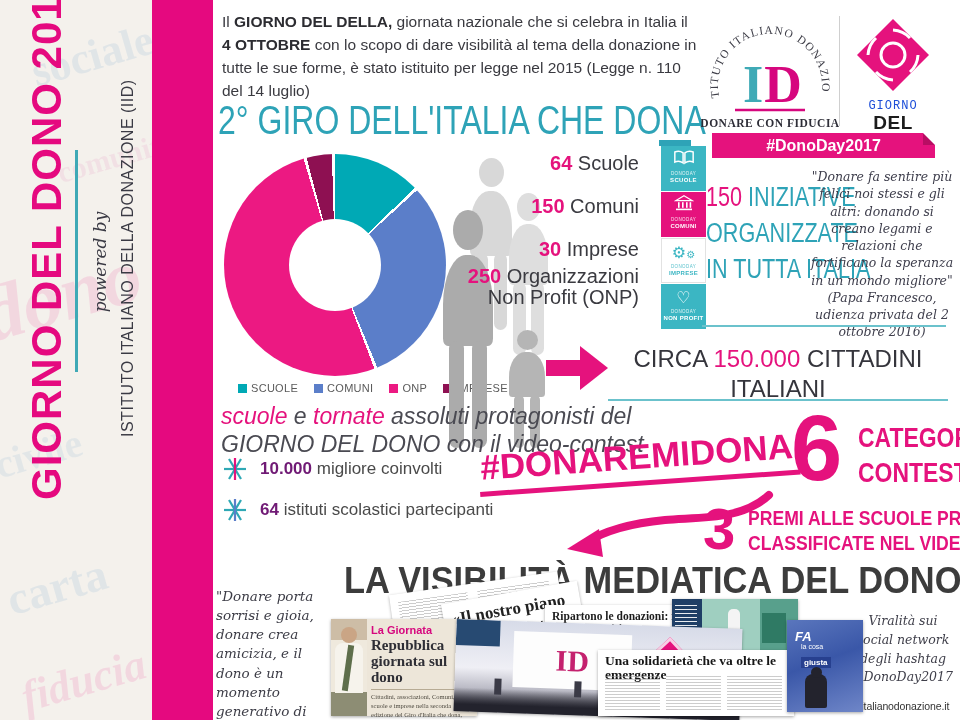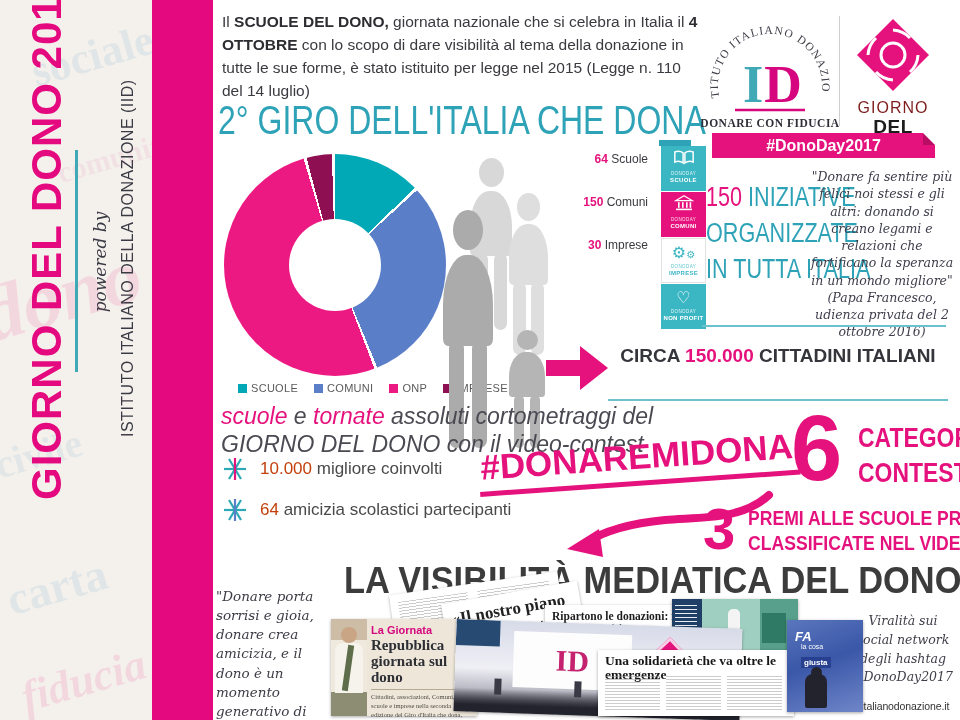--- a/index.html
+++ b/index.html
@@ -24,21 +24,21 @@
   #intro b{color:#2c2c31;}
   #mainTitle{left:218px;top:98px;font-size:40px;color:#2ea3b7;white-space:nowrap;
              transform:scaleX(.8);transform-origin:left top;letter-spacing:0;}
   #titleAccent{left:659px;top:140px;width:32px;height:6px;background:#2ea3b7;}
 
   
   #iidLogo{left:701px;top:4px;width:138px;height:130px;}
   #logoDivider{left:839px;top:16px;width:1px;height:110px;background:#cfcfcf;}
   #gddLogo{left:847px;top:12px;width:92px;height:120px;text-align:center;}
   #gddDiamond{position:relative;margin:4px auto 2px;width:78px;height:78px;}
-  #gddL1{font-size:16px;color:#7f1d1d;letter-spacing:1px;line-height:1;}
+  #gddL1{font-size:12px;color:#1d4ed8;letter-spacing:1px;line-height:1;font-family:Liberation Mono, monospace;}
   #gddL2{font-size:19px;color:#1c1c1c;font-weight:bold;letter-spacing:.5px;line-height:1.15;}
   #ribbon{left:712px;top:133px;width:223px;height:25px;background:#e5127d;color:#fff;text-align:center;
           line-height:25px;font-size:16px;font-weight:bold;}
   #ribbonFold{left:923px;top:133px;width:0;height:0;border-left:12px solid #b80d63;border-top:12px solid #ffffff;transform:translateX(0);}
 
   
   #donut{left:224px;top:154px;width:222px;height:222px;border-radius:50%;}
   #donutHole{left:289px;top:219px;width:92px;height:92px;border-radius:50%;background:#fff;}
   #legend{left:238px;top:382px;display:flex;gap:16px;font-size:11px;color:#5a5a5a;letter-spacing:.3px;}
   .legItem{display:flex;align-items:center;gap:4px;}
@@ -46,21 +46,21 @@
 
   
   .person{position:absolute;}
   .p-head{position:absolute;left:25%;top:0;width:50%;height:17%;background:var(--c);border-radius:50%;}
   .p-body{position:absolute;left:8%;top:19%;width:84%;height:38%;background:var(--c);
           border-radius:45% 45% 10% 10% / 55% 55% 8% 8%;}
   .p-legL{position:absolute;left:18%;top:55%;width:26%;height:45%;background:var(--c);border-radius:8px;}
   .p-legR{position:absolute;right:18%;top:55%;width:26%;height:45%;background:var(--c);border-radius:8px;}
 
   
-  .stat{position:absolute;right:312px;text-align:right;font-size:12px;white-space:pre-line;line-height:1.05;}
+  .stat{position:absolute;right:321px;text-align:right;font-size:20px;white-space:pre-line;line-height:1.05;}
   .stat .num{color:#e5127d;font-weight:bold;}
   #stat0{top:153px}#stat1{top:196px}#stat2{top:239px}#stat3{top:266px}
 
   
   #badges{left:661px;top:146px;width:45px;}
   .badge{width:45px;height:45px;margin-bottom:1px;text-align:center;color:#fff;overflow:hidden;}
   .badge.teal{background:#3bb6c3;}
   .badge.pink{background:#e5127d;}
   .badge.white{background:#fff;border:1px solid #e2e2e2;color:#3bb6c3;width:43px;height:43px;}
   .badge .ic{height:23px;line-height:23px;font-size:16px;margin-top:2px;}
@@ -74,29 +74,29 @@
   #ini1{top:182px}#ini2{top:218px}#ini3{top:254px}
   #popeQuote{left:810px;top:168px;width:144px;text-align:center;font-family:"DejaVu Serif",serif;
              font-style:italic;font-size:12.5px;line-height:1.38;color:#3e3e4c;}
   #quoteLine{left:702px;top:325px;width:244px;height:2px;background:#6bc2cc;}
 
   
   #reachArrow{left:546px;top:346px;width:64px;height:44px;}
   #reachArrow .shaft{position:absolute;left:0;top:14px;width:34px;height:16px;background:#e5127d;}
   #reachArrow .head{position:absolute;left:34px;top:0;width:0;height:0;
     border-top:22px solid transparent;border-bottom:22px solid transparent;border-left:28px solid #e5127d;}
-  #reach{left:618px;top:344px;width:320px;text-align:center;font-size:19px;font-weight:bold;color:#35353c;line-height:1.25;}
+  #reach{left:618px;top:344px;width:320px;text-align:center;font-size:24px;font-weight:normal;color:#35353c;line-height:1.25;}
   #reach .num{color:#e5127d;}
   #reachLine{left:608px;top:399px;width:340px;height:2px;background:#6bc2cc;}
 
   
   #protag{left:221px;top:402px;font-style:italic;font-size:23px;color:#4a4a52;line-height:1.22;}
   #protag .pk{color:#e5127d;}
   .bullet{position:absolute;left:222px;display:flex;align-items:center;gap:12px;font-size:17px;color:#4a4a4a;}
-  .bullet .num{color:#c2410c;font-weight:normal;}
+  .bullet .num{color:#701a75;font-weight:bold;}
   #bul0{top:456px}#bul1{top:497px}#bul2{top:536px}
 
   
   #hashtag{left:477px;top:448px;font-size:35px;font-weight:800;color:#e5127d;white-space:nowrap;
            transform:rotate(-4deg);transform-origin:left top;border-bottom:5px solid #e5127d;padding:0 6px 4px 2px;}
   #curve{left:545px;top:489px;}
   #big6{left:791px;top:402px;font-size:92px;font-weight:600;color:#e5127d;line-height:1;}
   #cat1{left:858px;top:423px;}#cat2{left:858px;top:458px;}
   .pinkCond{position:absolute;font-size:27px;font-weight:bold;color:#e5127d;white-space:nowrap;
             transform:scaleX(.85);transform-origin:left top;}
@@ -161,21 +161,21 @@
     <div class="bgword" style="left:20px;top:655px;font-size:44px;font-style:italic;color:#ef7fb4;transform:rotate(-16deg);">fiducia</div>
     <div class="bgword" style="left:56px;top:140px;font-size:30px;color:#e9a9c9;transform:rotate(-16deg);">comunità</div>
     <div class="abs" id="vTitle">GIORNO DEL DONO 2017</div>
     <div class="abs" id="vLine"></div>
     <div class="abs" id="vPowered">powered by</div>
     <div class="abs" id="vOrg">ISTITUTO ITALIANO DELLA DONAZIONE (IID)</div>
   </div>
   <div class="abs" id="magentaBar"></div>
 
   <div class="abs" id="intro">
-    <span>Il </span><b>SCUOLE DEL DONO,</b><span> giornata nazionale che si celebra in Italia il </span><b>4 OTTOBRE</b><span> con lo scopo di dare visibilità al tema della donazione in tutte le sue forme, è stato istituito per legge nel 2015 (Legge n. 110 del 14 luglio)</span>
+    <span>Il </span><b>GIORNO DEL DELLA,</b><span> giornata nazionale che si celebra in Italia il </span><b>4 OTTOBRE</b><span> con lo scopo di dare visibilità al tema della donazione in tutte le sue forme, è stato istituito per legge nel 2015 (Legge n. 110 del 14 luglio)</span>
   </div>
 
   <div class="abs" id="mainTitle">2° GIRO DELL'ITALIA CHE DONA</div>
   <div class="abs" id="titleAccent"></div>
 
   <svg class="abs" id="iidLogo" viewBox="0 0 138 130">
     <defs>
         <path id="iidArc" d="M 18 92 A 52 52 0 1 1 120 92"></path>
       </defs>
     <text font-family="Liberation Serif,serif" font-size="11.5" fill="#3e3e48" letter-spacing="1.2">
@@ -245,20 +245,22 @@
   <div class="person" style="--c:#b5b5b5;left:506px;top:330px;width:42px;height:118px;">
       <div class="p-head"></div>
       <div class="p-body"></div>
       <div class="p-legL"></div>
       <div class="p-legR"></div>
     </div>
 
   <div class="stat" id="stat0"><span class="num">64</span><span> Scuole</span></div>
   <div class="stat" id="stat1"><span class="num">150</span><span> Comuni</span></div>
   <div class="stat" id="stat2"><span class="num">30</span><span> Imprese</span></div>
+  <div class="stat" id="stat3"><span class="num">250</span><span> Organizzazioni
+Non Profit (ONP)</span></div>
 
   <div class="abs" id="badges">
     <div class="badge teal">
       <div class="ic"><svg width="22" height="15" viewBox="0 0 24 16">
             <path d="M2 2 Q7 0 11 3 V14 Q7 11 2 13 Z" fill="none" stroke="#fff" stroke-width="1.6"></path>
             <path d="M22 2 Q17 0 13 3 V14 Q17 11 22 13 Z" fill="none" stroke="#fff" stroke-width="1.6"></path>
           </svg></div>
       <div class="prog">DONODAY</div>
       <div class="cat">SCUOLE</div>
     </div>
@@ -299,21 +301,21 @@
   <div class="abs" id="reachArrow">
       <div class="shaft"></div>
       <div class="head"></div>
     </div>
   <div class="abs" id="reach">
     <span>CIRCA </span><span class="num">150.000</span><span> CITTADINI ITALIANI</span><br>
   </div>
   <div class="abs" id="reachLine"></div>
 
   <div class="abs" id="protag">
-    <span class="pk">scuole</span><span> e </span><span class="pk">tornate</span><span> assoluti cortometraggi del</span><br>
+    <span class="pk">scuole</span><span> e </span><span class="pk">tornate</span><span> assoluti protagonisti del</span><br>
     <span>GIORNO DEL DONO con il video-contest</span>
   </div>
 
   <div class="bullet" id="bul0">
     <svg class="star" width="26" height="26" viewBox="0 0 26 26">
         <g stroke="#2fa8b5" stroke-width="2.2">
           <line x1="2" y1="13" x2="24" y2="13"></line>
           <line x1="7" y1="3" x2="19" y2="23"></line>
           <line x1="19" y1="3" x2="7" y2="23"></line>
         </g>
@@ -323,21 +325,21 @@
   </div>
   <div class="bullet" id="bul1">
     <svg class="star" width="26" height="26" viewBox="0 0 26 26">
         <g stroke="#2fa8b5" stroke-width="2.2">
           <line x1="2" y1="13" x2="24" y2="13"></line>
           <line x1="7" y1="3" x2="19" y2="23"></line>
           <line x1="19" y1="3" x2="7" y2="23"></line>
         </g>
         <line x1="13" y1="2" x2="13" y2="24" stroke="#5b7ec9" stroke-width="2.2"></line>
       </svg>
-    <span><span class="num">64</span><span> amicizia scolastici partecipanti</span></span>
+    <span><span class="num">64</span><span> istituti scolastici partecipanti</span></span>
   </div>
 
   <div class="abs" id="hashtag">#DONAREMIDONA</div>
   <svg class="abs" id="curve" width="230" height="72" viewBox="0 0 230 72">
     <path d="M224 6 C196 32 152 28 120 31 C88 34 62 40 40 54" stroke="#e5127d" stroke-width="8" fill="none" stroke-linecap="round"></path>
     <path d="M54 40 L22 60 L58 68 Z" fill="#e5127d"></path>
   </svg>
 
   <div class="abs" id="big6">6</div>
   <div class="pinkCond" id="cat1">CATEGORIE</div>

